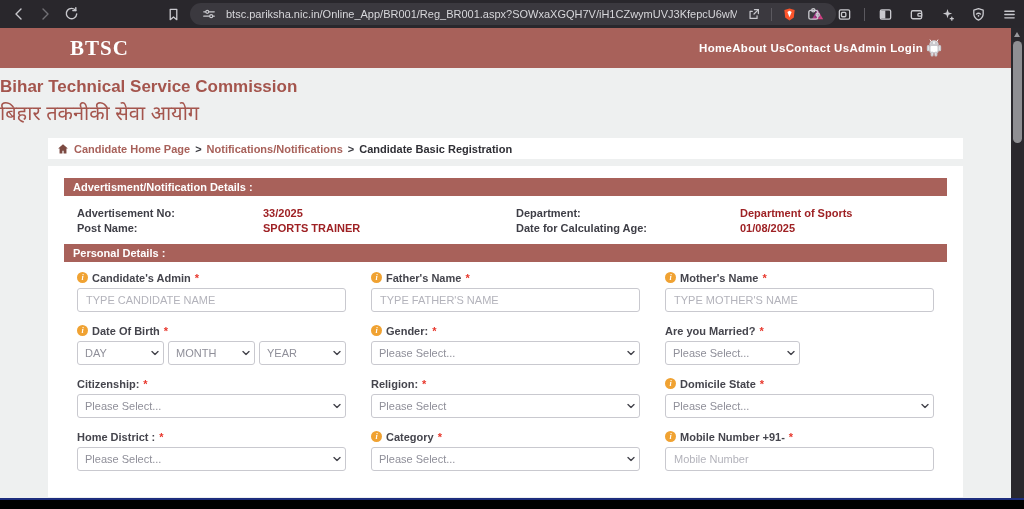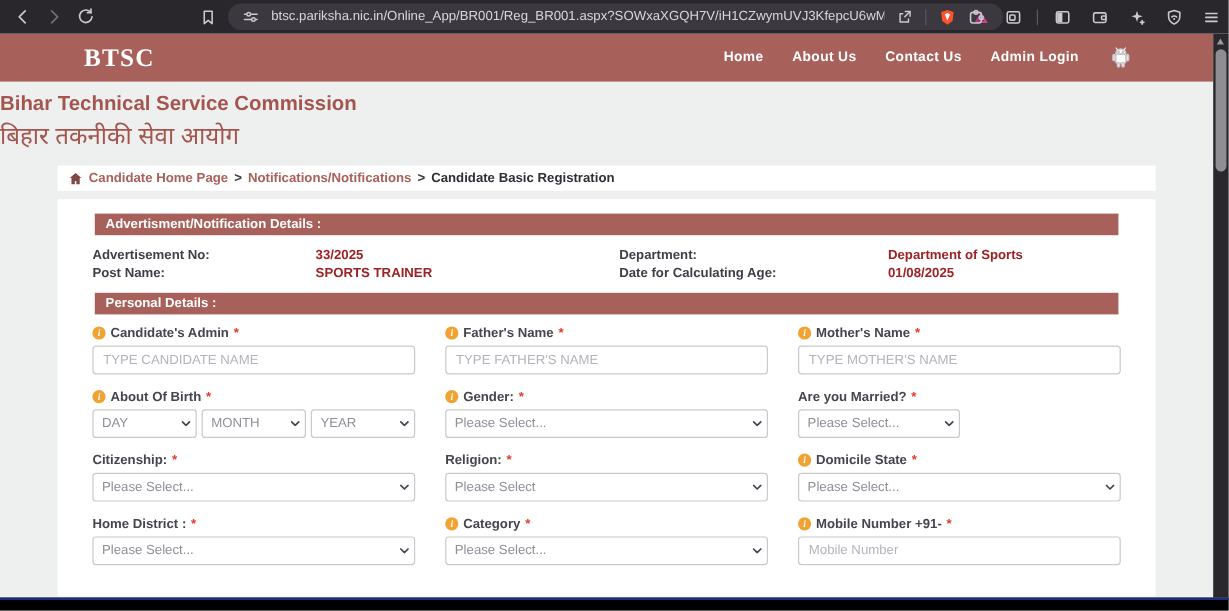--- a/index.html
+++ b/index.html
@@ -18,38 +18,38 @@
   .navbtns{display:flex; gap:4px; margin-left:8px;}
   .bookmark{position:absolute; left:162px;}
   .urlbar{position:absolute; left:190px; top:3px; width:646px; height:22px; background:var(--pill); border-radius:12px; display:flex; align-items:center; padding:0 8px; gap:6px;}
   .urltxt{color:#d7d7db; font-size:11px; white-space:nowrap; overflow:hidden; flex:1;}
   .vsep{width:1px; height:13px; background:#5b595f;}
   .ricons{position:absolute; right:4px; display:flex; align-items:center; gap:9px;}
 
   
   .siteheader{position:absolute; top:28px; left:0; width:1011px; height:40px; background:var(--maroon); display:flex; align-items:center;}
   .logo{margin-left:70px; color:#fff; font-family:"Liberation Serif", serif; font-size:21px; font-weight:600; letter-spacing:1px;}
-  .mainnav{margin-left:auto; display:flex; align-items:center; gap:24px; margin-right:66px;}
+  .mainnav{margin-left:auto; display:flex; align-items:center; margin-right:66px;}
   .mainnav a{color:#fff; font-size:11.5px; font-weight:bold; text-decoration:none; letter-spacing:.3px;}
 
   
   .banner{position:absolute; top:68px; left:0; width:1011px; padding-top:9px;}
   .t-en{color:var(--title-red); font-size:17px; font-weight:600;}
   .t-hi{color:var(--title-red); font-size:20px; margin-top:2px;}
 
   
   .crumbbar{position:absolute; top:138px; left:48px; width:915px; height:21px; background:#fff; display:flex; align-items:center; gap:5px; padding-left:9px; font-size:11px; font-weight:bold;}
   .crumbbar a{color:var(--maroon); text-decoration:none;}
   .crumb-sep{color:#3a3a40;}
   .crumb-cur{color:#2f2f35;}
 
   
   .card{position:absolute; top:166px; left:48px; width:915px; height:331px; background:#fff;}
   .mandatory{margin-top:13px; text-align:center; color:var(--mand-red); font-size:11px; font-weight:bold; height:13px;}
-  .secbar{margin:12px 31px 0; background:var(--maroon); color:#fff; font-size:11px; font-weight:bold; padding:4px 9px; height:18px; line-height:11px;}
+  .secbar{margin:12px 16px 0; background:var(--maroon); color:#fff; font-size:11px; font-weight:bold; padding:4px 9px; height:18px; line-height:11px;}
   .advgrid{margin:10px 16px 0 29px; display:grid; grid-template-columns:186px 253px 224px auto; row-gap:0;}
   .advgrid div{font-size:11px; font-weight:bold; line-height:15px;}
   .adv-lbl{color:#3e3e46;}
   .adv-val{color:var(--val-red);}
   .secbar.p2{margin-top:8px;}
 
   
   .formgrid{margin:9px 29px 0; display:grid; grid-template-columns:repeat(3,1fr); column-gap:25px; row-gap:12px;}
   .flabel{display:flex; align-items:center; gap:4px; height:13px; margin-bottom:4px; font-size:11px; font-weight:bold; color:var(--lbl);}
   .info{width:11px; height:11px; border-radius:50%; background:#f0a232; color:#fff; font-size:8px; font-weight:bold; font-family:"Liberation Serif",serif; display:inline-flex; align-items:center; justify-content:center; font-style:italic; flex:0 0 11px;}
@@ -270,21 +270,21 @@
         <span class="info">i</span>
         <span>Mother's Name</span>
         <span class="req">*</span>
       </div>
       <input class="tinput" placeholder="TYPE MOTHER'S NAME" style="">
     </div>
 
     <div class="field">
       <div class="flabel">
         <span class="info">i</span>
-        <span>About Of Birth</span>
+        <span>Date Of Birth</span>
         <span class="req">*</span>
       </div>
       <div class="dobrow">
         <span class="sel"><select><option>DAY</option></select><span class="chev">
               <svg width="8" height="5" viewBox="0 0 8 5">
                 <path d="M1 1l3 3 3-3"></path>
               </svg>
             </span></span>
         <span class="sel"><select><option>MONTH</option></select><span class="chev">
               <svg width="8" height="5" viewBox="0 0 8 5">

